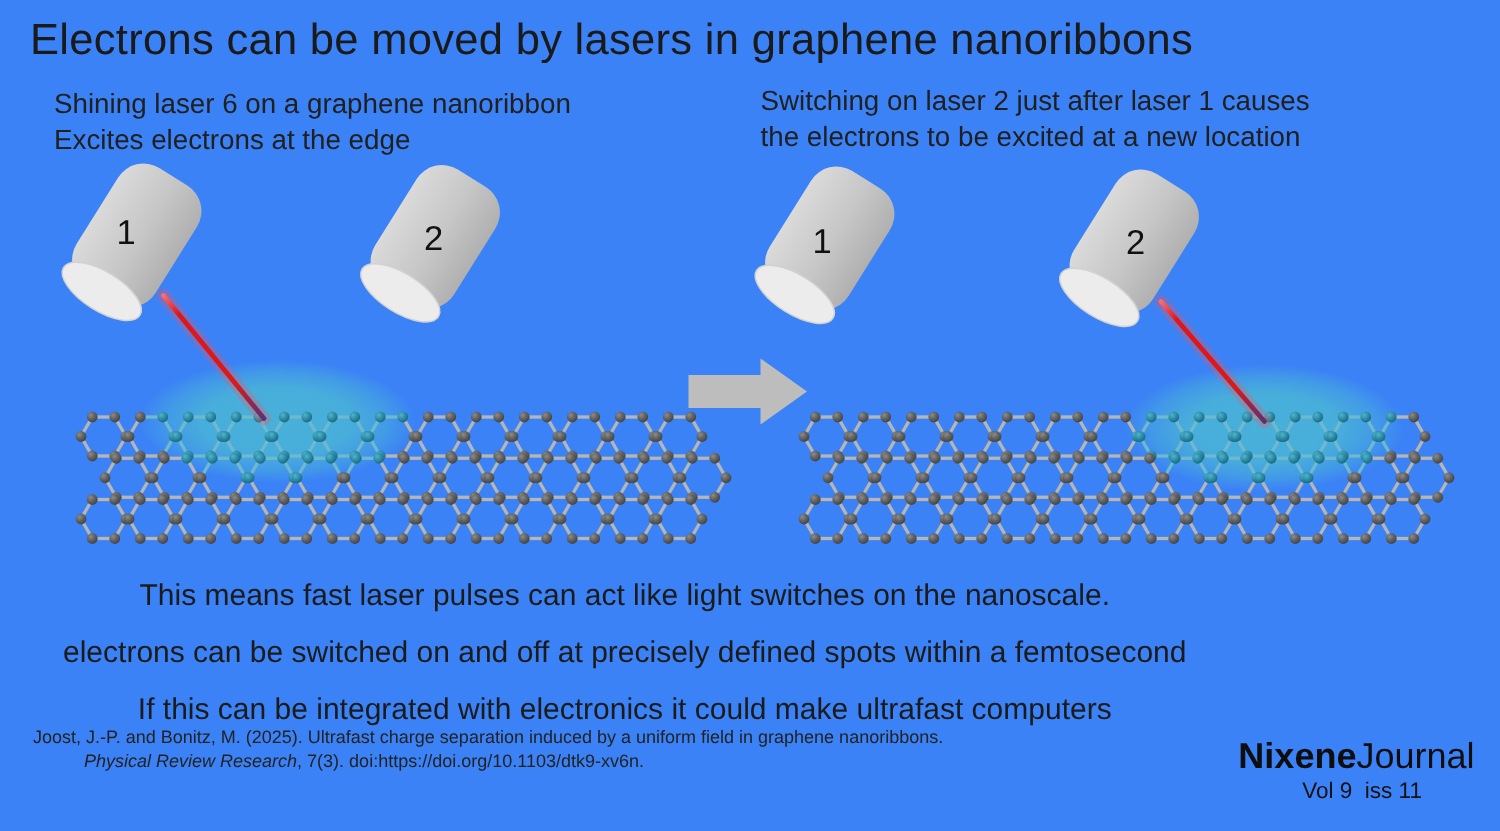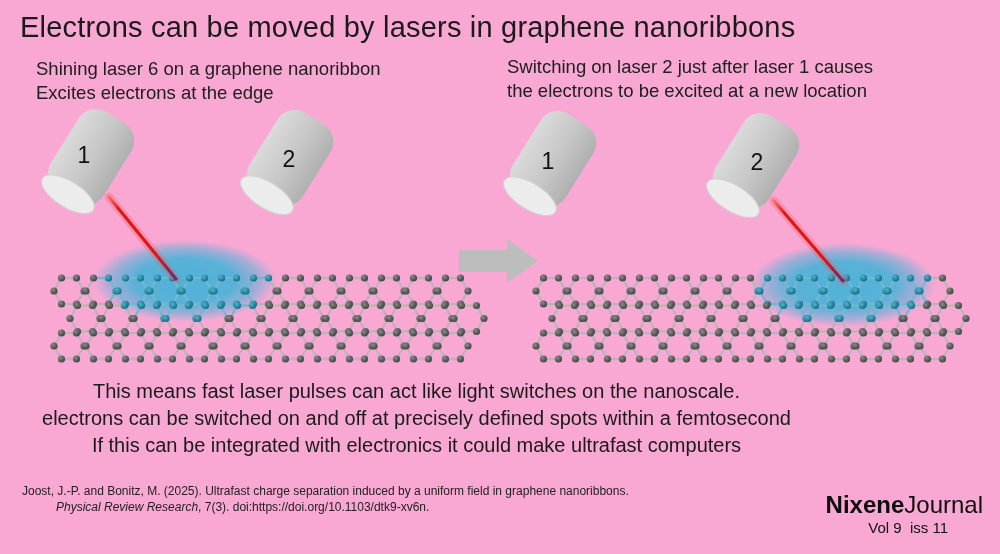--- a/index.html
+++ b/index.html
@@ -1,27 +1,27 @@
 <!DOCTYPE html>
 <html><head>
 <meta charset="utf-8">
 <style>
   html,body{margin:0;padding:0;background:#fff;}
   .stage{
-    position:relative;width:1000px;height:554px;background:#f9a8d4;overflow:hidden;
+    position:relative;width:1000px;height:554px;background:#3b82f6;overflow:hidden;
     font-family:"Liberation Sans","DejaVu Sans",sans-serif;color:#1d1d1d;
   }
   #gfx{position:absolute;left:0;top:0;z-index:1;}
   .txt{position:absolute;z-index:2;}
   .title{left:20px;top:11px;font-size:29px;font-weight:400;color:#1a1a1a;letter-spacing:.2px;white-space:nowrap;}
   .caption{font-size:18.5px;line-height:23.5px;white-space:pre-line;color:#202020;}
   .caption-left{left:36px;top:57px;}
   .caption-right{left:507px;top:55px;}
   .cyl-label{font-size:23px;color:#111;transform:translate(-50%,-50%);}
-  .conclusion{left:0;top:378px;width:833px;text-align:center;font-size:20px;line-height:27px;white-space:pre-line;color:#1b1b1b;}
+  .conclusion{left:0;top:378px;width:833px;text-align:center;font-size:20px;line-height:38px;white-space:pre-line;color:#1b1b1b;}
   .source-block{left:22px;top:484px;font-size:12px;line-height:15.8px;color:#222;}
   .source-journal{font-style:italic;margin-left:34px;}
   .brand{right:17px;top:491px;font-size:24px;color:#0e0e0e;white-space:nowrap;}
   .brand .bold{font-weight:700;}
   .brand-issue{right:52px;top:519px;font-size:15px;color:#111;white-space:pre;}
 </style>
 </head>
 <body>
 
 <div class="stage">

